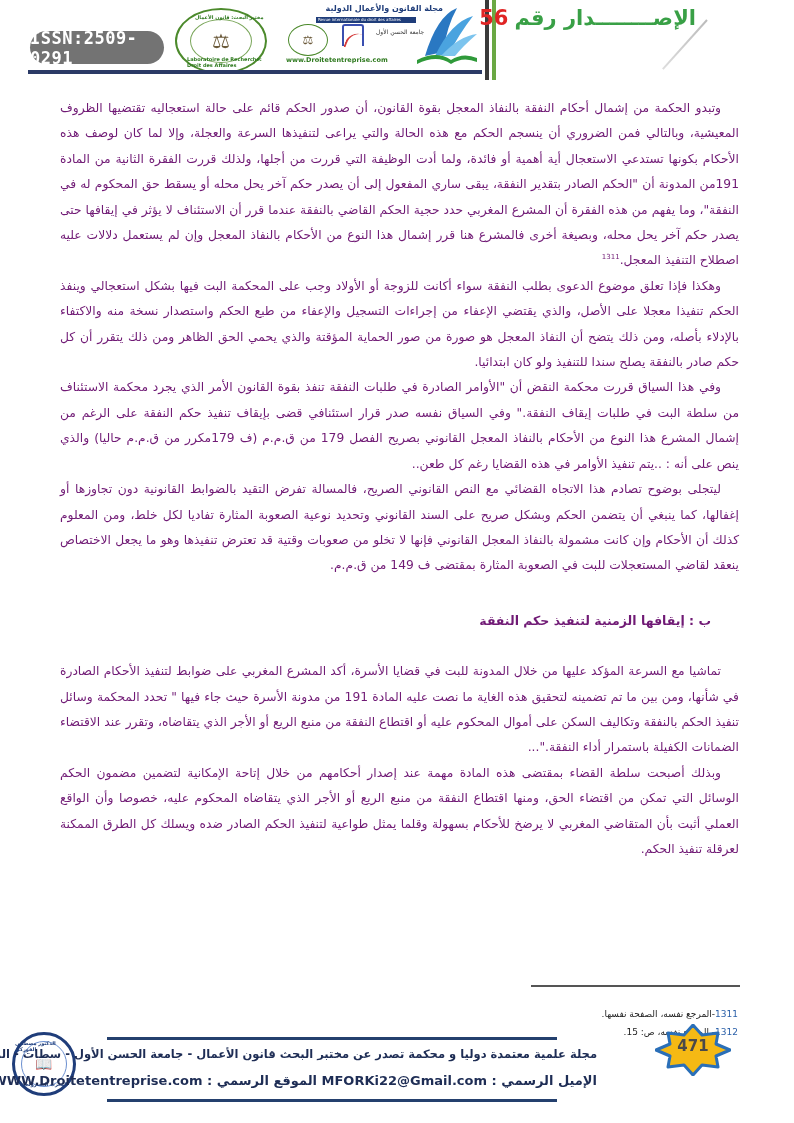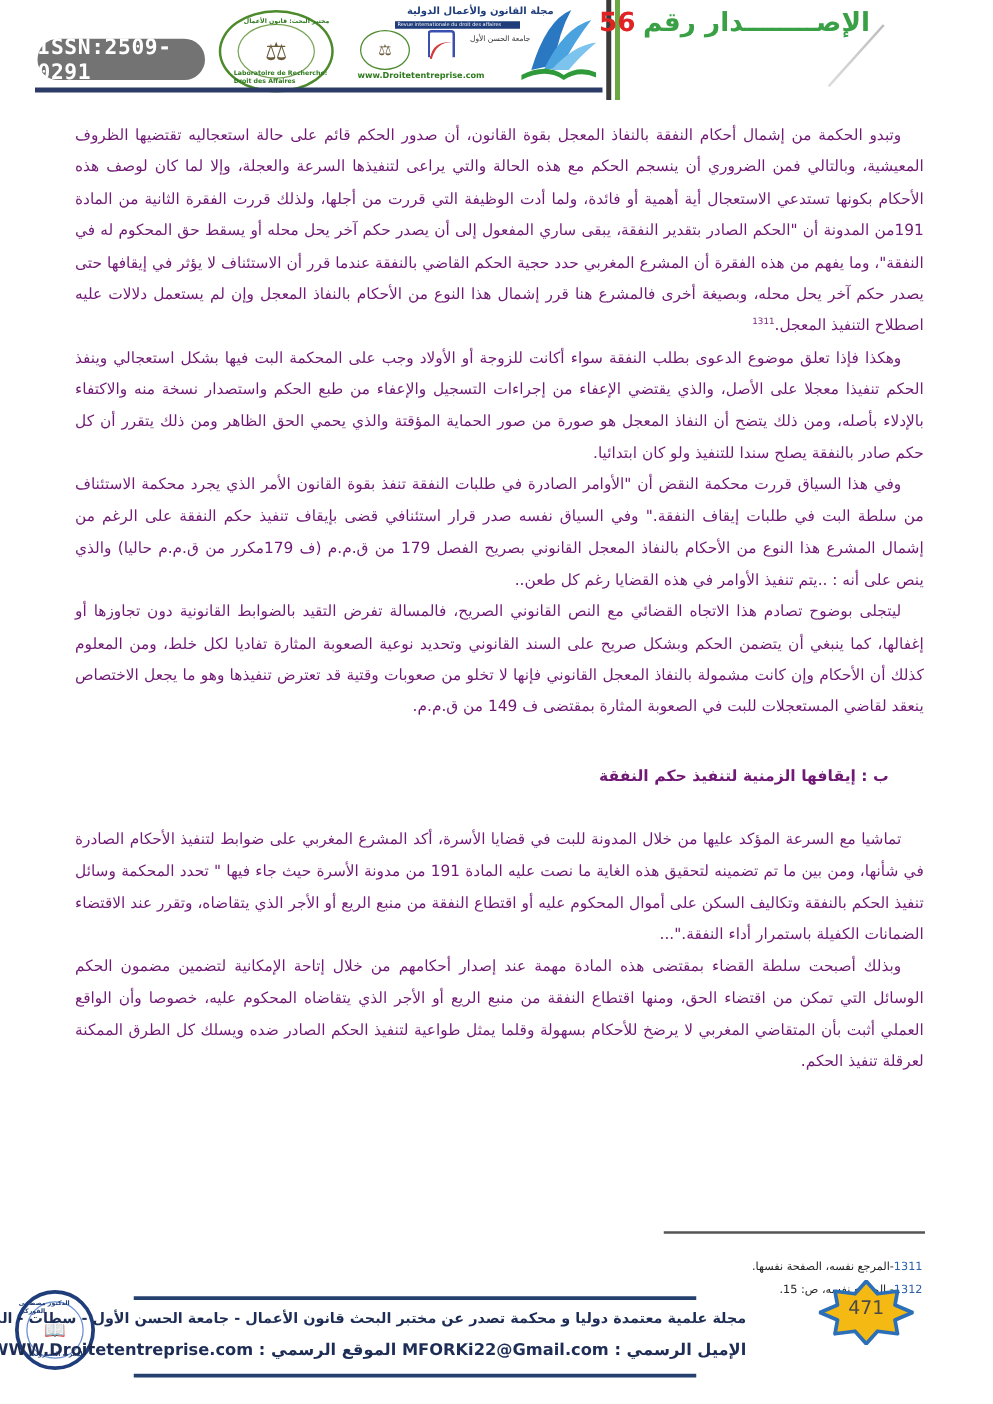--- a/index.html
+++ b/index.html
@@ -91,21 +91,21 @@
     font-size: 11.5px; font-weight: bold; color: #1e2d55; white-space: nowrap;
   }
   .ft-line2 {
     position: absolute; right: 197px; top: 1073px; direction: rtl;
     font-size: 13px; font-weight: bold; color: #1e2d55; white-space: nowrap;
   }
   .ft-line2 .ltr { direction: ltr; unicode-bidi: embed; }
   .page-star { position: absolute; left: 655px; top: 1024px; width: 76px; height: 52px; }
   .page-star .num {
     position: absolute; left: 0; top: 13px; width: 76px; text-align: center;
-    font-size: 15px; font-weight: normal; color: #4a4a4a;
+    font-size: 15px; font-weight: bold; color: #4a4a4a;
   }
 </style>
 </head>
 <body>
 
 <div class="header">
   <div class="issn-pill">ISSN:2509-0291</div>
 
   <div class="seal-lab">
     <span class="seal-ring-text seal-ring-top">مختبر البحث: قانون الأعمال</span>

